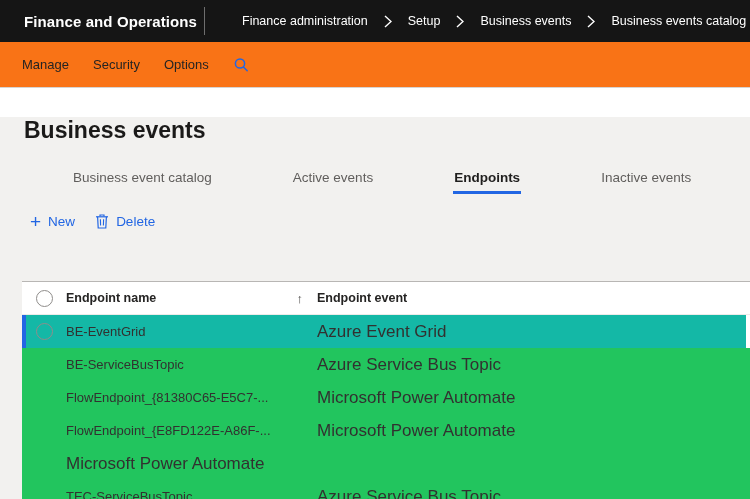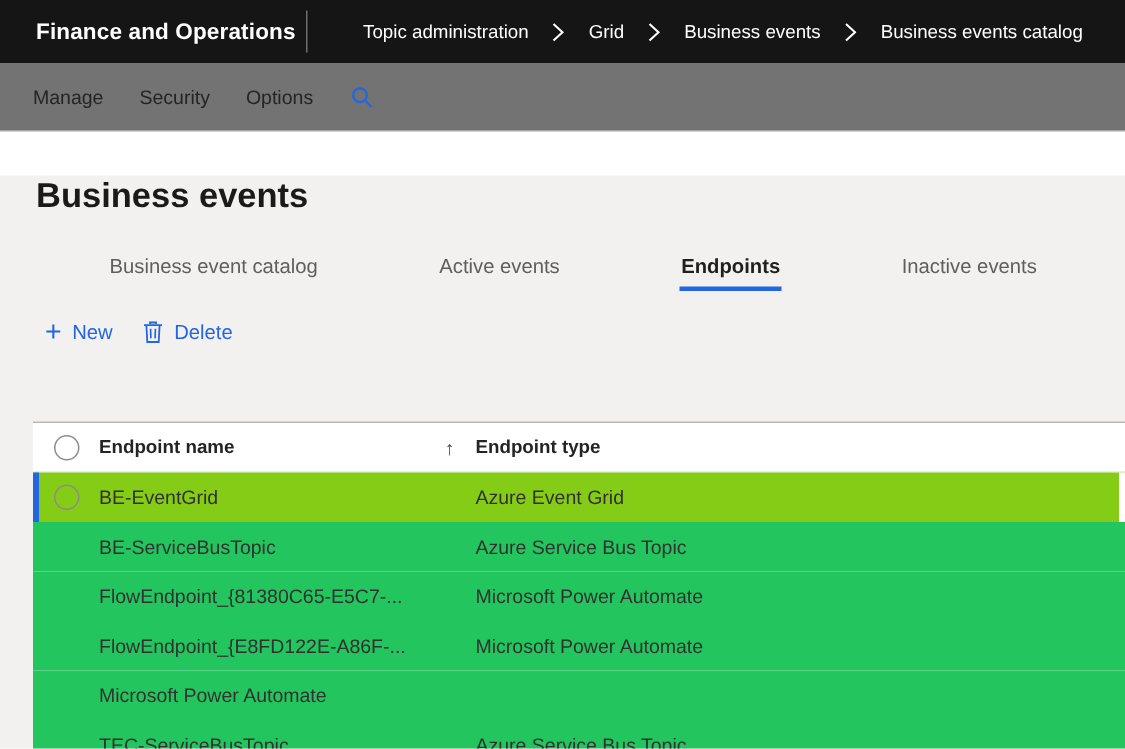--- a/index.html
+++ b/index.html
@@ -9,21 +9,21 @@
   
   .topbar { height:42px; background:#151515; display:flex; align-items:stretch; }
   .brand { width:204px; display:flex; align-items:center; padding-left:24px;
            color:#fff; font-size:15px; font-weight:700; letter-spacing:.1px; }
   .topbar-divider { width:1px; align-self:center; height:28px; background:#6e6e6e; }
   .breadcrumb { display:flex; align-items:center; margin-left:37px; }
   .crumb { color:#fff; font-size:12.5px; white-space:nowrap; cursor:pointer; }
   .chev { margin:0 16px; display:block; }
 
   
-  .commandbar { height:46px; background:#737373; border-bottom:1px solid #d6d4d2;
+  .commandbar { height:46px; background:#f97316; border-bottom:1px solid #d6d4d2;
                 display:flex; align-items:center; padding-left:10px; }
   .cmd { font-size:13px; color:#252423; padding:6px 12px; cursor:pointer; font-weight:400; }
   .cmd-search { margin-left:12px; display:flex; align-items:center; cursor:pointer; }
 
   
   .content { position:relative; height:411px; background:#f2f1ef; }
   .page-title { margin:29px 0 0 24px; font-size:23px; font-weight:700; color:#1b1a19; }
 
   .tabs { display:flex; gap:31px; margin:24px 0 0 24px; }
   .tab { font-size:13.5px; color:#605e5c; padding:2px 1px 6px 1px;
@@ -35,45 +35,45 @@
             color:#2266e3; font-family:inherit; font-size:13.5px; cursor:pointer; }
   .plus-glyph { font-size:19px; font-weight:400; line-height:14px; }
 
   
   .grid { position:absolute; left:22px; right:0; top:164px; bottom:0;
           background:#fff; border-top:1px solid #b8b6b4; }
   .g-header { display:flex; align-items:center; height:33px; background:#fff;
               border-bottom:1px solid #edebe9; }
   .g-row { display:flex; align-items:center; height:33px; position:relative;
            background:#22c55e; cursor:pointer; }
-  .g-row.selected { background:#84cc16; border-right:4px solid #fff; }
+  .g-row.selected { background:#14b8a6; border-right:4px solid #fff; }
   .accent { position:absolute; left:0; top:0; bottom:0; width:4px; background:#2266e3; }
   .cell-check { width:44px; display:flex; justify-content:center; align-items:center; flex:none; }
   .circle { width:17px; height:17px; border:1px solid #8f8d8b; border-radius:50%;
             background:transparent; display:block; cursor:pointer; }
   .cell-name { width:251px; flex:none; font-size:13px; color:#323130; white-space:nowrap;
                overflow:hidden; display:flex; align-items:center; justify-content:space-between;
                padding-right:14px; }
-  .cell-type { flex:1; font-size:13px; color:#323130; white-space:nowrap; padding-left:0; }
+  .cell-type { flex:1; font-size:17px; color:#323130; white-space:nowrap; padding-left:0; }
   .th { font-size:12.5px; font-weight:700; color:#252423; }
   .th-label { cursor:pointer; }
   .sort-arrow { font-size:13px; font-weight:400; color:#484644; cursor:pointer; }
 </style>
 </head>
 <body>
 
 <header class="topbar">
   <div class="brand">Finance and Operations</div>
   <div class="topbar-divider"></div>
   <nav class="breadcrumb">
-    <span class="crumb">Topic administration</span>
+    <span class="crumb">Finance administration</span>
     <svg class="chev" width="8" height="13" viewBox="0 0 8 13">
         <polyline points="1,1 7,6.5 1,12" fill="none" stroke="#ffffff" stroke-width="1.4"></polyline>
       </svg>
-    <span class="crumb">Grid</span>
+    <span class="crumb">Setup</span>
     <svg class="chev" width="8" height="13" viewBox="0 0 8 13">
         <polyline points="1,1 7,6.5 1,12" fill="none" stroke="#ffffff" stroke-width="1.4"></polyline>
       </svg>
     <span class="crumb">Business events</span>
     <svg class="chev" width="8" height="13" viewBox="0 0 8 13">
         <polyline points="1,1 7,6.5 1,12" fill="none" stroke="#ffffff" stroke-width="1.4"></polyline>
       </svg>
     <span class="crumb">Business events catalog</span>
   </nav>
 </header>
@@ -122,21 +122,21 @@
   <div class="grid">
     <div class="g-header">
       <div class="cell-check">
         <span class="circle"></span>
       </div>
       <div class="cell-name th">
         <span class="th-label">Endpoint name</span>
         <span class="sort-arrow">↑</span>
       </div>
       <div class="cell-type th">
-        <span class="th-label">Endpoint type</span>
+        <span class="th-label">Endpoint event</span>
       </div>
     </div>
 
     <div class="g-row selected">
       <div class="accent"></div>
       <div class="cell-check">
         <span class="circle"></span>
       </div>
       <div class="cell-name">BE-EventGrid</div>
       <div class="cell-type">Azure Event Grid</div>

